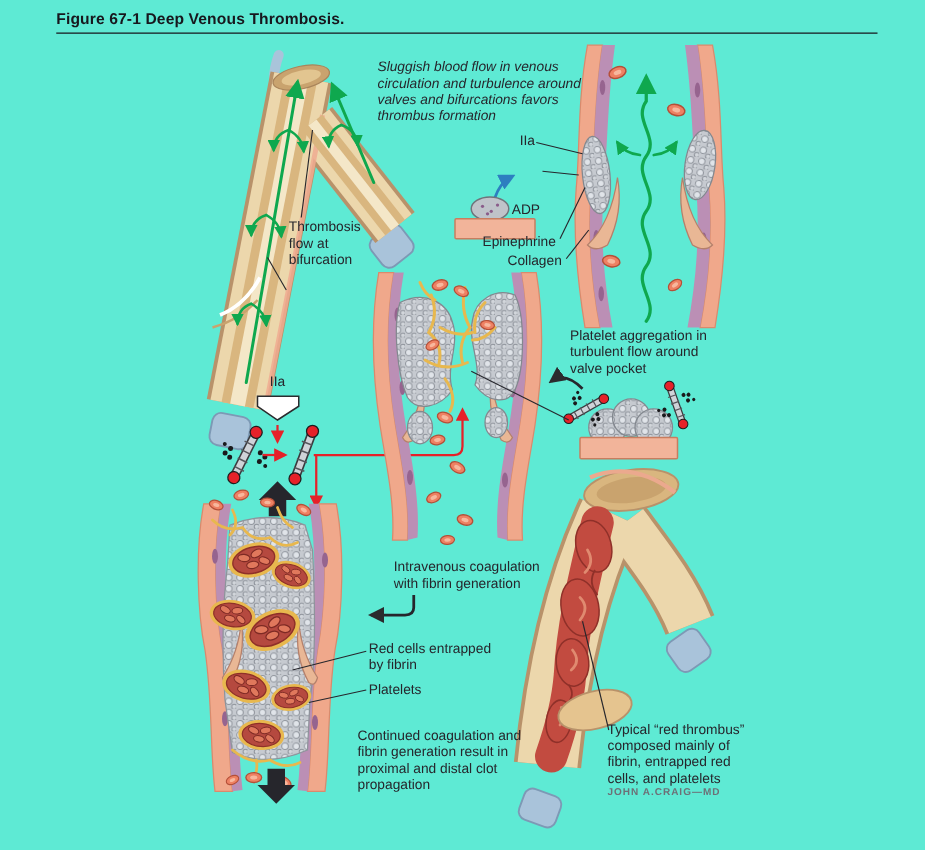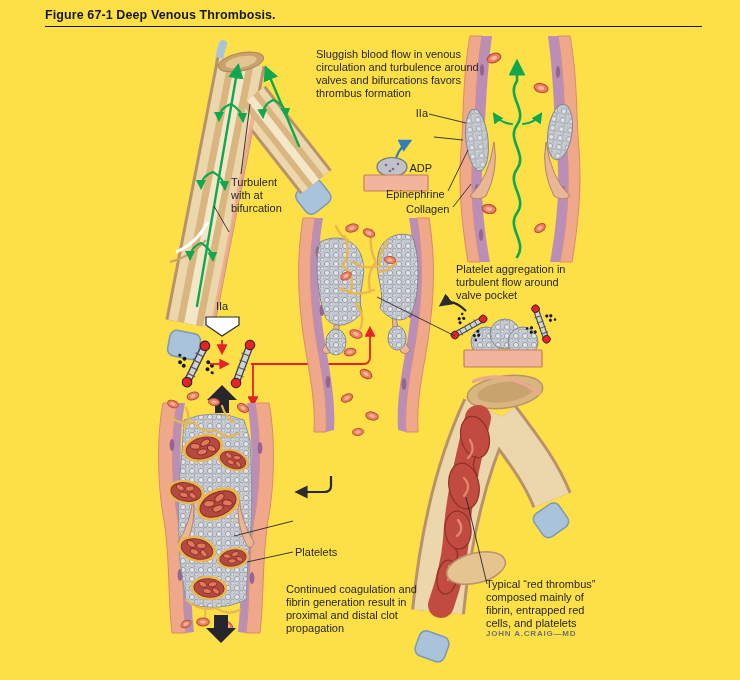--- a/index.html
+++ b/index.html
@@ -1,16 +1,16 @@
 <!DOCTYPE html>
 <html style="--c-ink: #26262c; --c-ink-title: #17171d; --c-sig: #6d7077; --c-green: #0fa84e; --c-red-arrow: #e62129; --c-blue-arrow: #2d7fc0; --c-wall-pink: #f0a88b; --c-media-purple: #bb8fb5; --c-media-dark: #96648f; --c-vein-blue: #a9c3da; --c-vein-blue-dark: #7d99b5; --c-lumen-cream: #ecd7ac; --c-lumen-tan: #d9b67f; --c-outline-tan: #b8926a; --c-fibrin: #e8b84e; --c-rbc: #ee8163; --c-rbc-dark: #b44f38; --c-platelet-edge: #83888f; --c-clot-red: #c24b40; --c-clot-red-dark: #8f3029;"><head>
 <meta charset="utf-8">
 <style>
   html,body{margin:0;padding:0;background:#fff;}
-  #page{position:relative;width:740px;height:680px;background:#fde047;overflow:hidden;
+  #page{position:relative;width:740px;height:680px;background:#5eead4;overflow:hidden;
         font-family:"Liberation Sans",sans-serif;}
   #title{position:absolute;left:45px;top:8px;font-size:12.5px;font-weight:bold;
          color:var(--c-ink-title);letter-spacing:.1px;}
   #rule{position:absolute;left:45px;top:26px;width:657px;height:0;
         border-top:1.6px solid var(--c-ink-title);}
   svg#art{position:absolute;left:0;top:0;}
   .lbl{position:absolute;font-size:11px;line-height:13px;color:var(--c-ink);}
   .r{text-align:right;}
   #sig{position:absolute;left:486px;top:629px;font-size:8px;font-weight:bold;
        color:var(--c-sig);letter-spacing:.8px;}
@@ -303,26 +303,28 @@
       <path class="ldr" d="M448,191 L468,150"></path>
       <path class="ldr" d="M453,207 L471,184"></path>
       <path class="ldr" d="M455,336 L377,297"></path>
       <path class="ldr" d="M293,521 L234,536"></path>
       <path class="ldr" d="M293,552 L247,562"></path>
       <path class="ldr" d="M487,584 L466,497"></path>
     </g>
     <path class="s-blk" stroke-width="2.2" marker-end="url(#ahb)" d="M331,476 L331,486 Q331,492 324,492 L297,492"></path>
   </svg>
 
-  <div class="lbl" style="left:316px;top:48px;width:172px;">Sluggish blood flow in venous circulation and turbulence around valves and bifurcations favors thrombus formation</div>
-  <div class="lbl" style="left:231px;top:176px;width:58px;">Turbulent with at bifurcation</div>
+  <div class="lbl" style="left:302px;top:48px;width:172px;font-style:italic;">Sluggish blood flow in venous circulation and turbulence around valves and bifurcations favors thrombus formation</div>
+  <div class="lbl" style="left:231px;top:176px;width:58px;">Thrombosis flow at bifurcation</div>
   <div class="lbl r" style="left:404px;top:107px;width:24px;">IIa</div>
   <div class="lbl r" style="left:398px;top:130px;width:34px;margin-top:32px;">ADP</div>
   <div class="lbl" style="left:386px;top:188px;">Epinephrine</div>
   <div class="lbl" style="left:406px;top:203px;">Collagen</div>
   <div class="lbl" style="left:456px;top:263px;width:118px;">Platelet aggregation in turbulent flow around valve pocket</div>
   <div class="lbl" style="left:206px;top:300px;width:32px;text-align:center;">IIa</div>
+  <div class="lbl" style="left:315px;top:448px;width:128px;">Intravenous coagulation with fibrin generation</div>
+  <div class="lbl" style="left:295px;top:513px;width:104px;">Red cells entrapped by fibrin</div>
   <div class="lbl" style="left:295px;top:546px;">Platelets</div>
   <div class="lbl" style="left:286px;top:571px;width:138px;margin-top:12px;">Continued coagulation and fibrin generation result in proximal and distal clot propagation</div>
   <div class="lbl" style="left:486px;top:578px;width:120px;">Typical “red thrombus” composed mainly of fibrin, entrapped red cells, and platelets</div>
   <div id="sig">JOHN A.CRAIG—MD</div>
 
 </div>
 
 </body></html>

